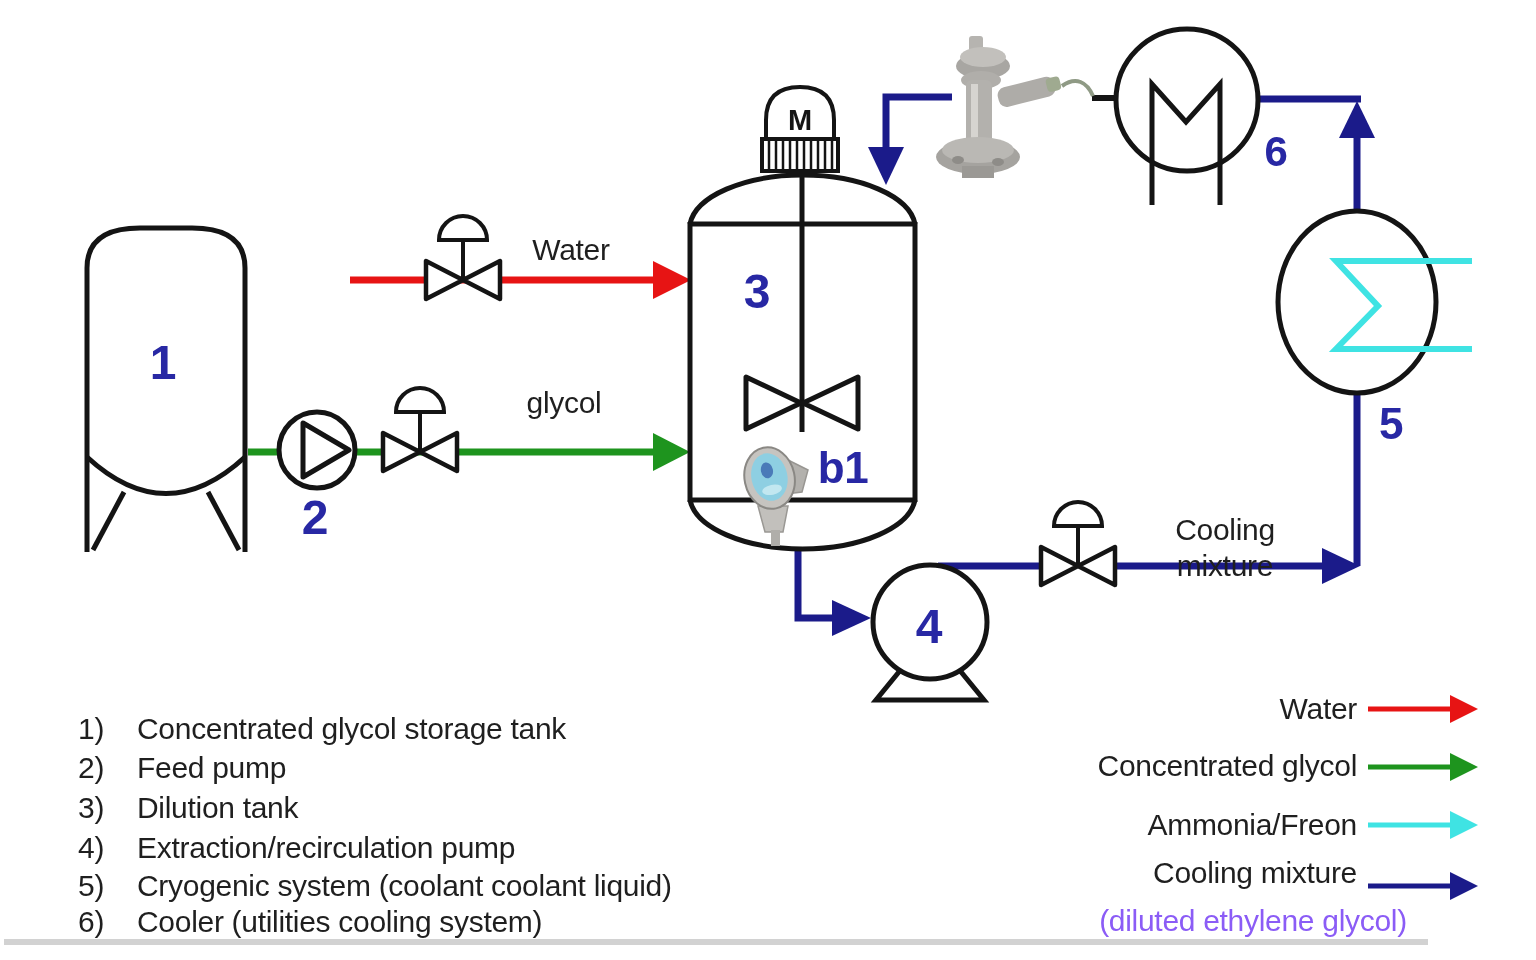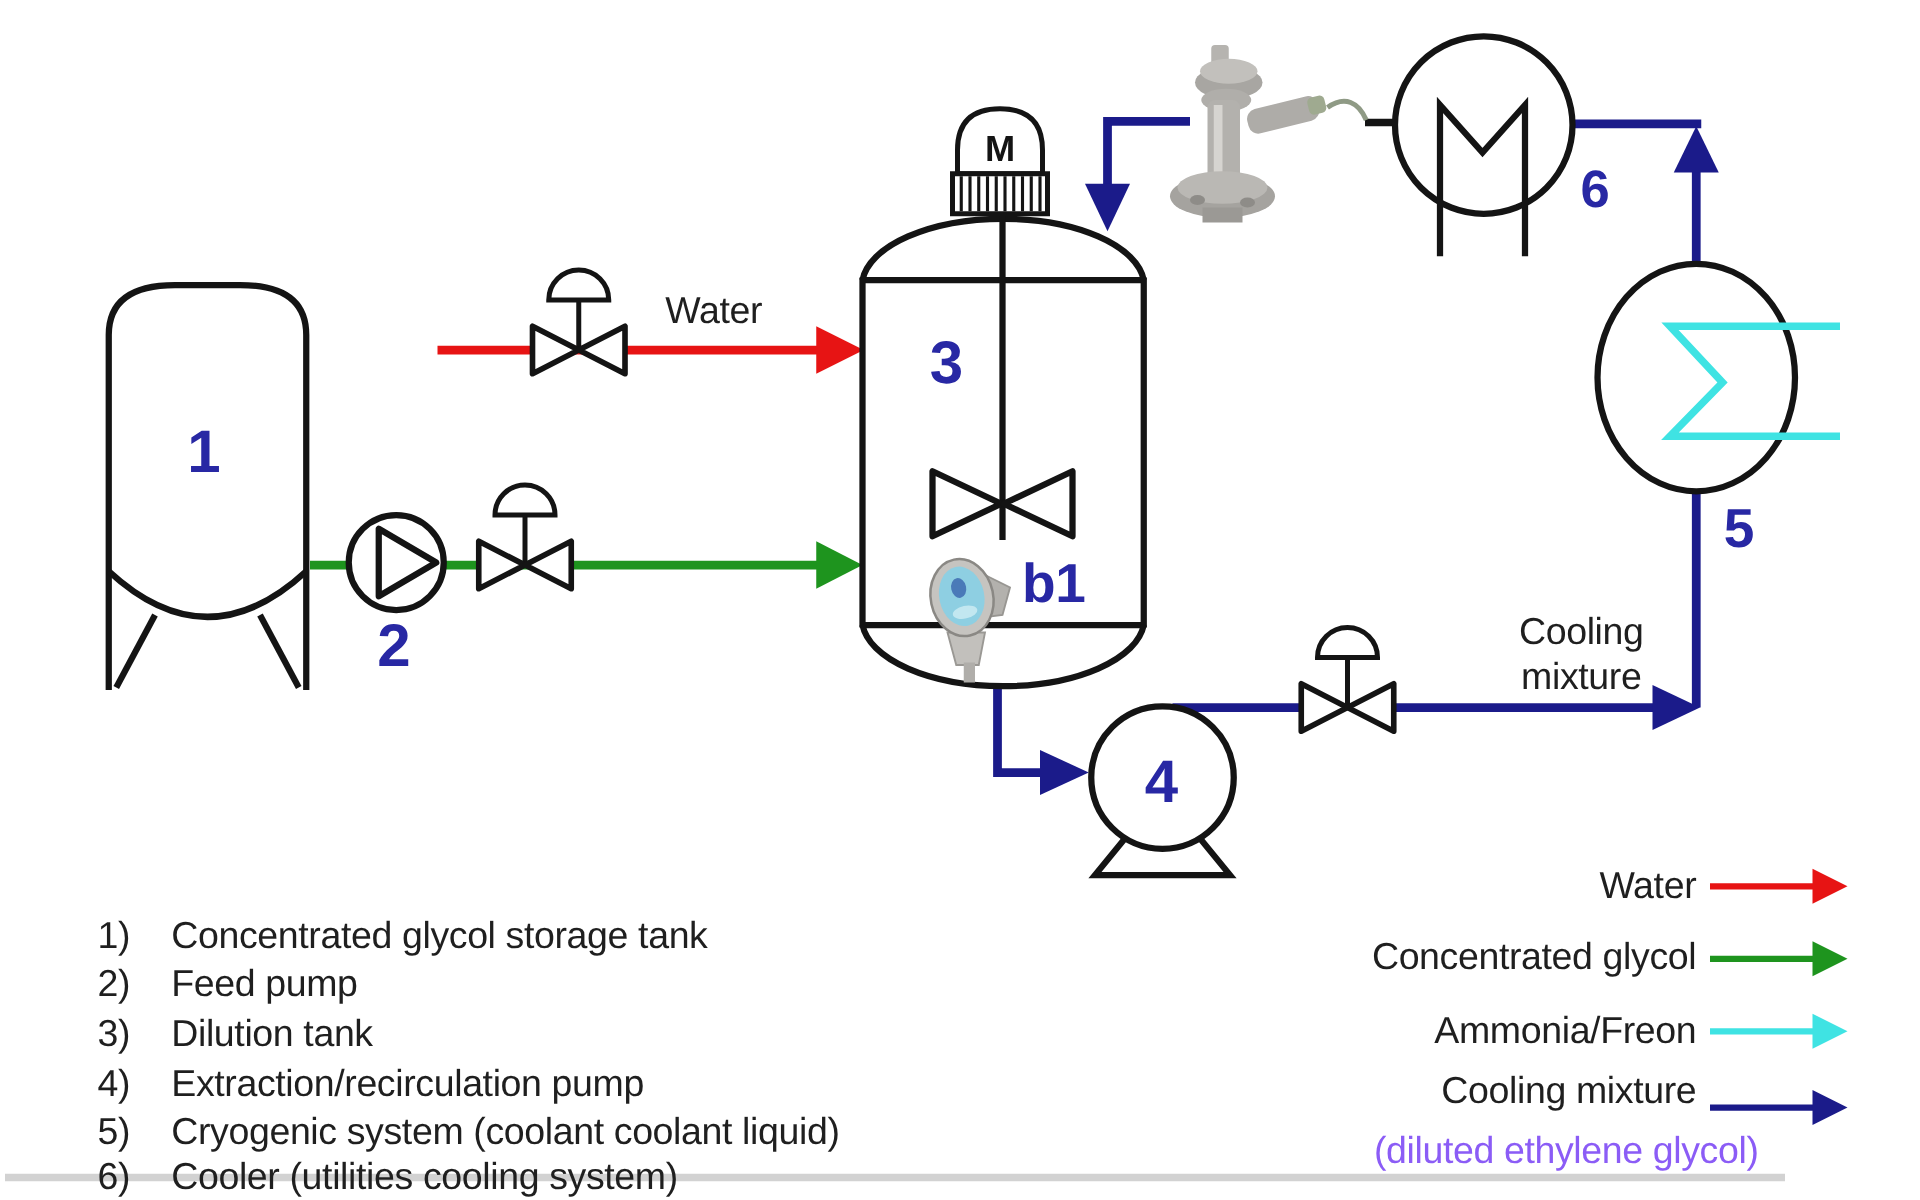--- a/index.html
+++ b/index.html
@@ -10,21 +10,21 @@
        color:#1f1f1f;font-size:30px;letter-spacing:-0.3px;line-height:1.1;}
   .lbl-navy{color:#2828a4;font-weight:bold;}
   .f48{font-size:48px;}
   .f44{font-size:44px;}
   .f42{font-size:42px;}
   .motor-m{font-size:29px;font-weight:700;color:#141414;}
   .stream-block{text-align:center;}
   .stream-block div{line-height:42px;}
   .stream-block.tight div{line-height:36px;}
   .list-row{position:absolute;left:78px;white-space:nowrap;color:#1f1f1f;
-            font-size:30px;letter-spacing:-0.3px;line-height:38px;margin-top:20px;}
+            font-size:30px;letter-spacing:-0.3px;line-height:38px;}
   .list-num{display:inline-block;width:59px;}
   .legend-row{position:absolute;right:179px;white-space:nowrap;color:#1f1f1f;
               font-size:30px;letter-spacing:-0.3px;line-height:38px;text-align:right;}
   .legend-note{position:absolute;left:1095px;width:316px;top:904px;text-align:center;
                color:#8b5cf6;font-size:30px;letter-spacing:-0.3px;white-space:nowrap;}
 </style>
 </head>
 <body>
 
 <div id="stage">
@@ -185,22 +185,23 @@
 <div class="lbl lbl-navy f48" style="left:315px;top:518px;">2</div>
 <div class="lbl lbl-navy f48" style="left:757px;top:292px;">3</div>
 <div class="lbl lbl-navy f48" style="left:929px;top:627px;">4</div>
 <div class="lbl lbl-navy f44" style="left:1391px;top:424px;">5</div>
 <div class="lbl lbl-navy f42" style="left:1276px;top:152px;">6</div>
 <div class="lbl lbl-navy f44" style="left:843px;top:468px;">b1</div>
 <div class="lbl motor-m" style="left:800px;top:121px;">M</div>
 
 <div class="lbl" style="left:571px;top:249px;">Water</div>
 <div class="lbl stream-block" style="left:564px;top:403px;">
-</div>
-<div class="lbl stream-block tight" style="left:1225px;top:524px;margin-left:40px;">
+  <div>glycol</div>
+</div>
+<div class="lbl stream-block tight" style="left:1225px;top:548px;">
   <div>Cooling</div>
   <div>mixture</div>
 </div>
 
 <div>
   <div class="list-row" style="top:710px;">
     <span class="list-num">1)</span><span>Concentrated glycol storage tank</span>
   </div>
   <div class="list-row" style="top:749px;">
     <span class="list-num">2)</span><span>Feed pump</span>

